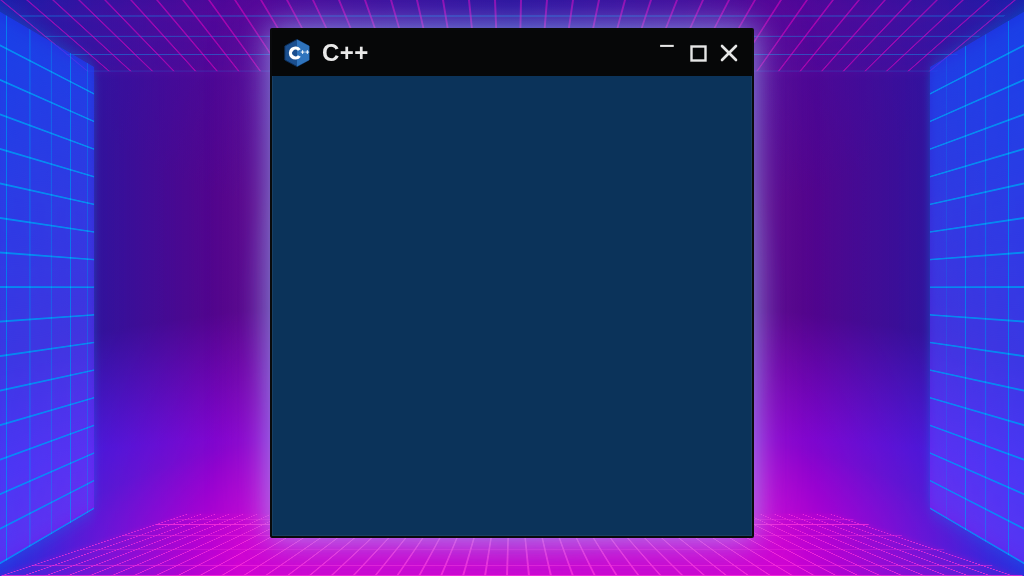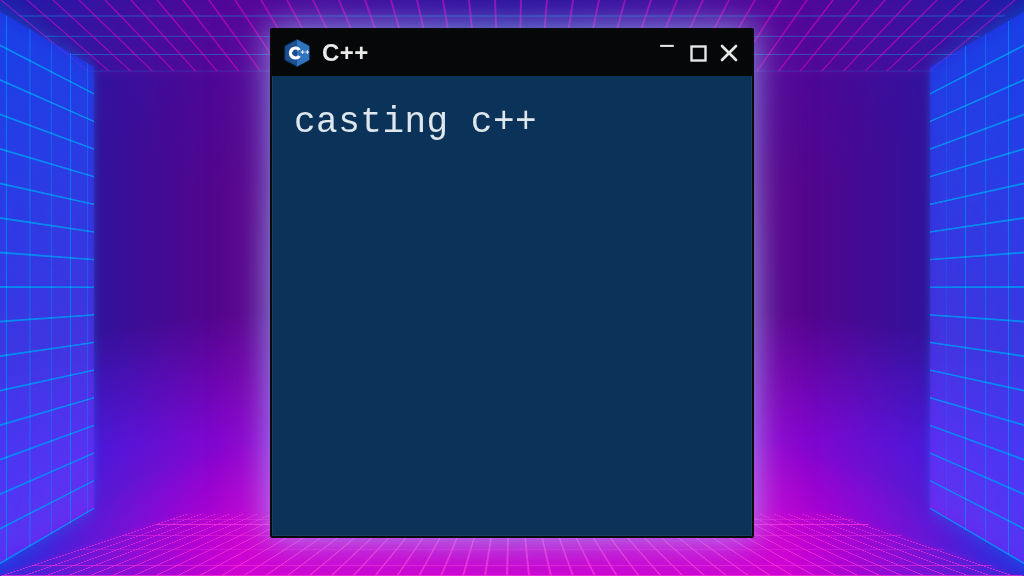--- a/index.html
+++ b/index.html
@@ -178,16 +178,13 @@
       </span>
       <span class="win-btn close">
         <svg width="18" height="18" viewBox="0 0 18 18">
           <line x1="2" y1="2" x2="16" y2="16" stroke="#e6e6e6" stroke-width="2.6" stroke-linecap="round"></line>
           <line x1="16" y1="2" x2="2" y2="16" stroke="#e6e6e6" stroke-width="2.6" stroke-linecap="round"></line>
         </svg>
       </span>
     </div>
   </div>
 
-  <div class="content">
-    <span>casting c++</span>
-  </div>
 </div>
 
 </body></html>

